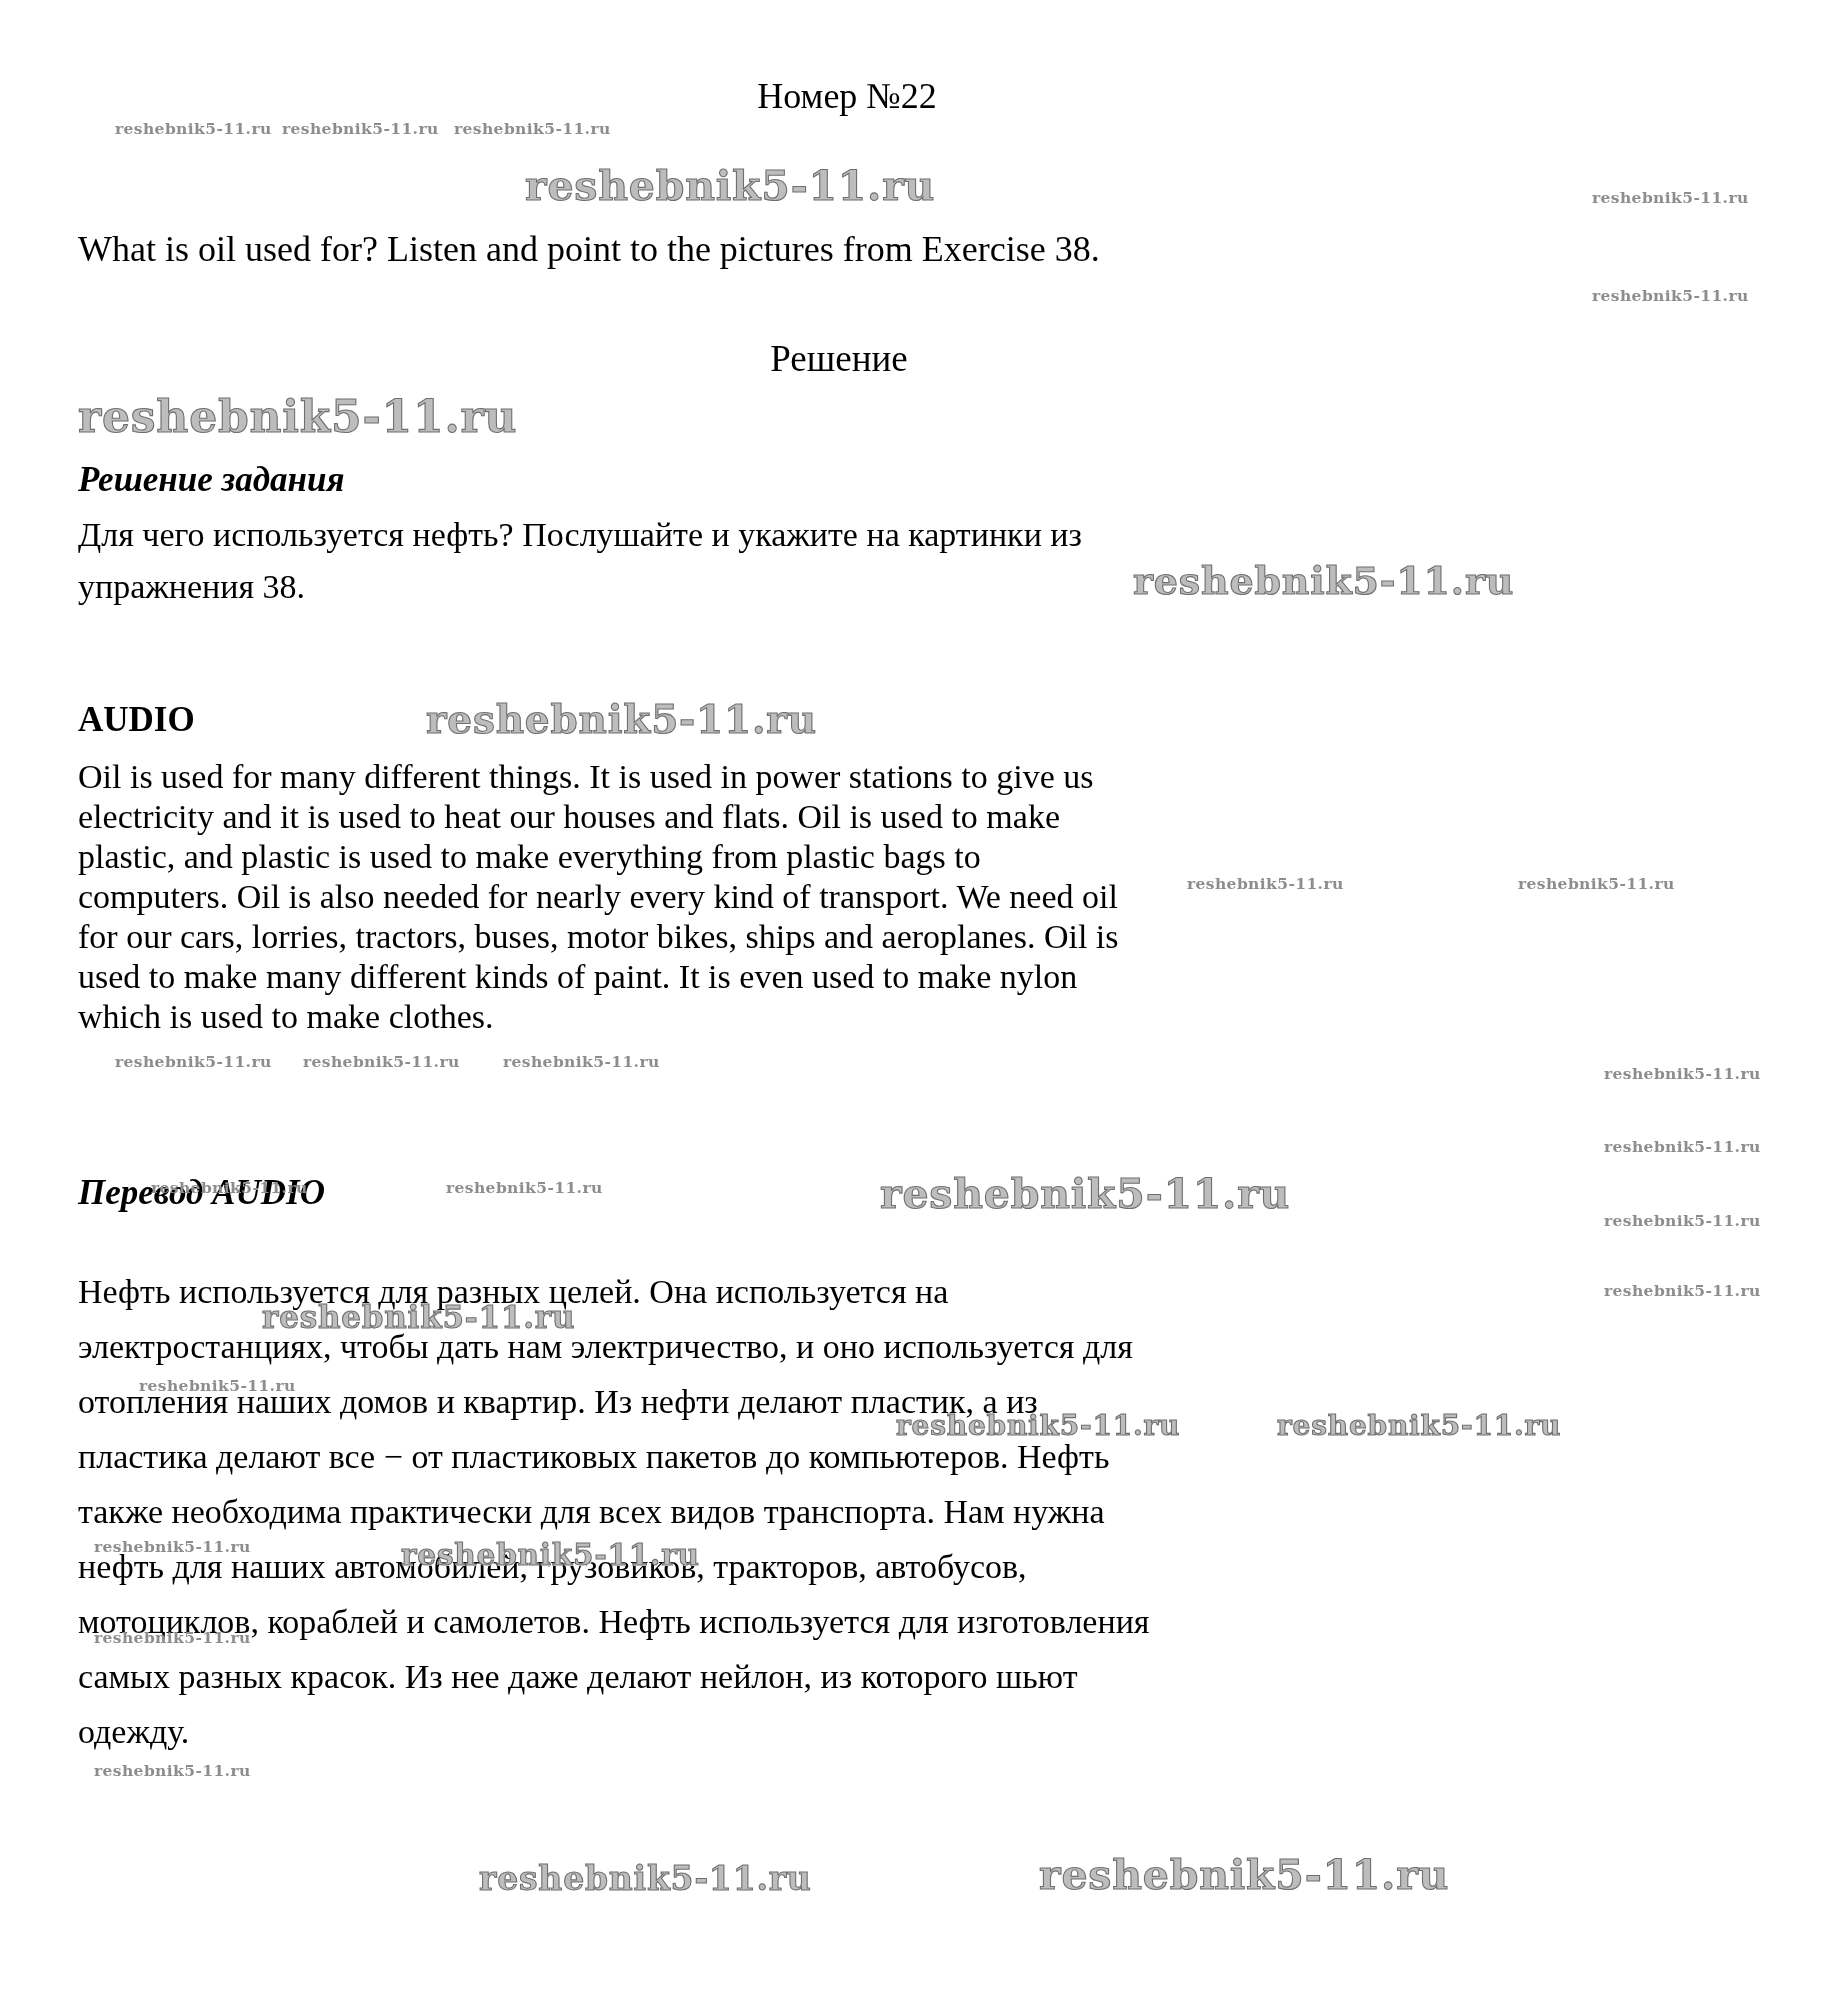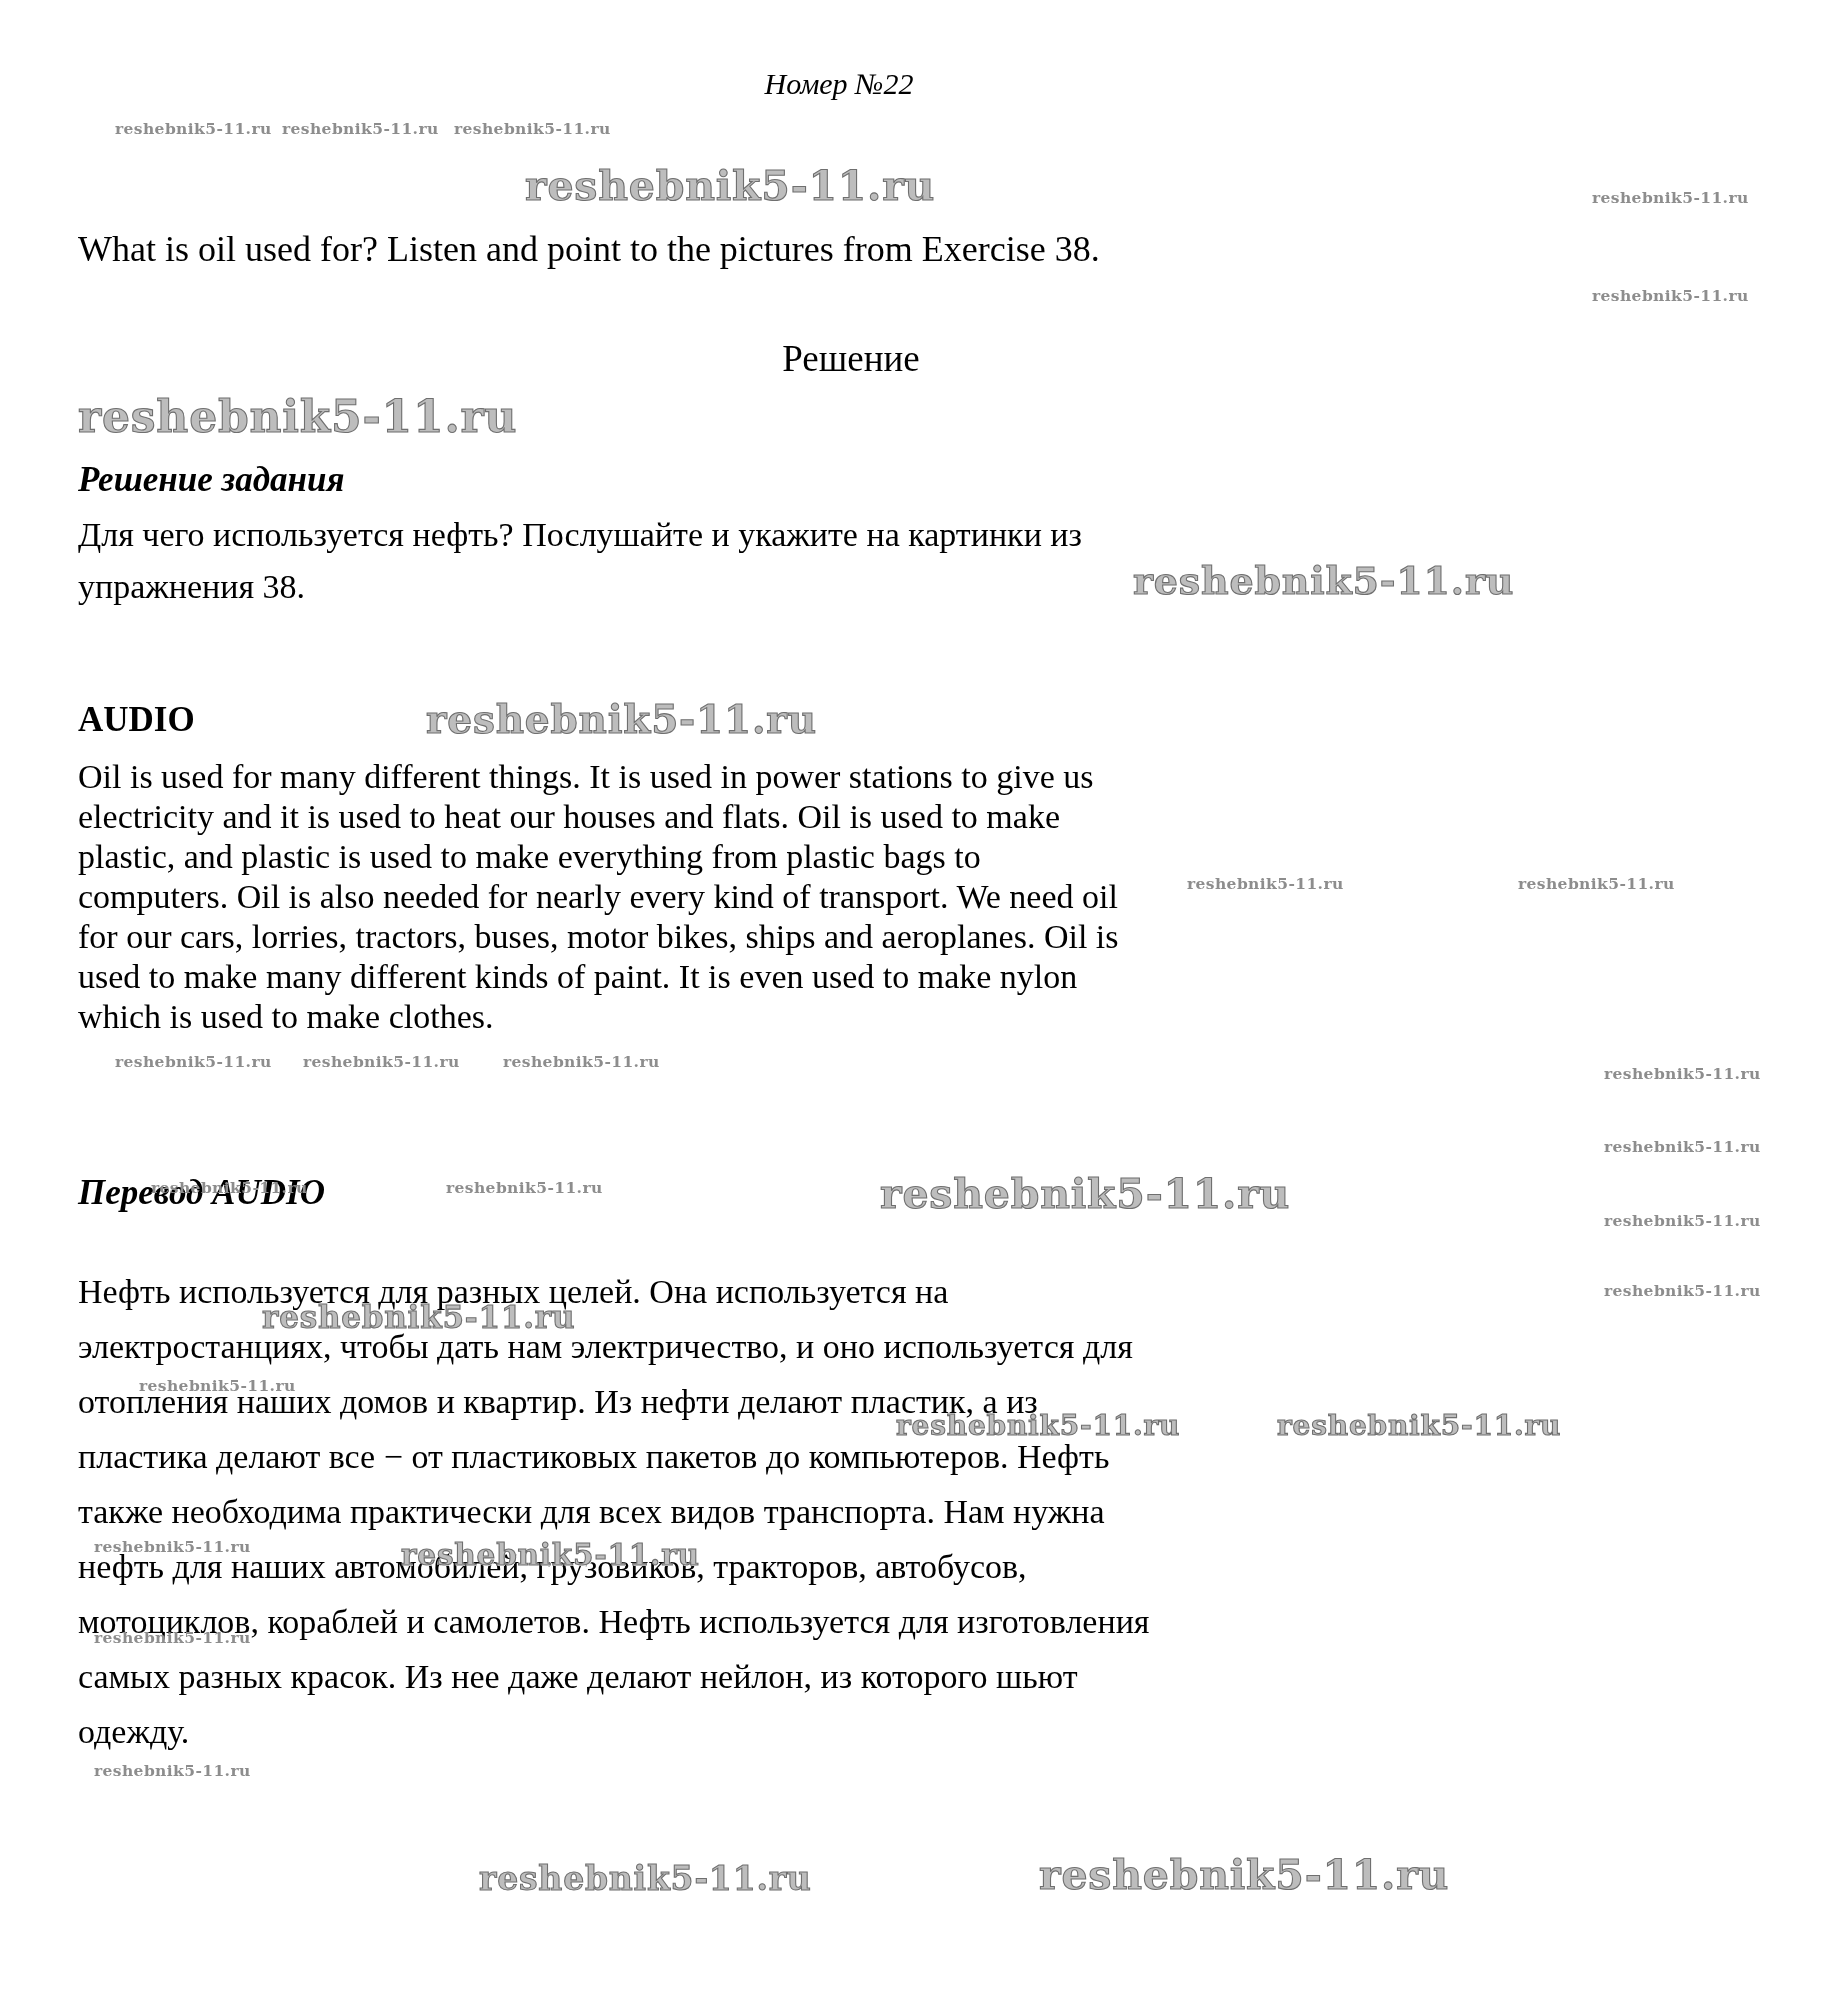--- a/index.html
+++ b/index.html
@@ -15,34 +15,33 @@
     font-family: "Liberation Serif", serif;
     color: #000000;
     overflow: hidden;
   }
   .abs { position: absolute; }
 
   .title {
     left: 0; top: 67px;
     width: 1678px;
     text-align: center;
-    font-size: 30px;
+    font-size: 36px;
     font-weight: normal;
-    margin: 0;
-    font-style: italic;
+    margin: 8px;
   }
   .task-line {
     left: 78px; top: 227px;
     width: 1227px;
     font-size: 36px;
     line-height: 44px;
     margin: 0;
   }
   .solution-heading {
-    left: 12px; top: 337px;
+    left: 0; top: 337px;
     width: 1678px;
     text-align: center;
     font-size: 37px;
     font-weight: normal;
     margin: 0;
   }
   .subheading {
     left: 78px;
     font-size: 35px;
     font-weight: bold;

